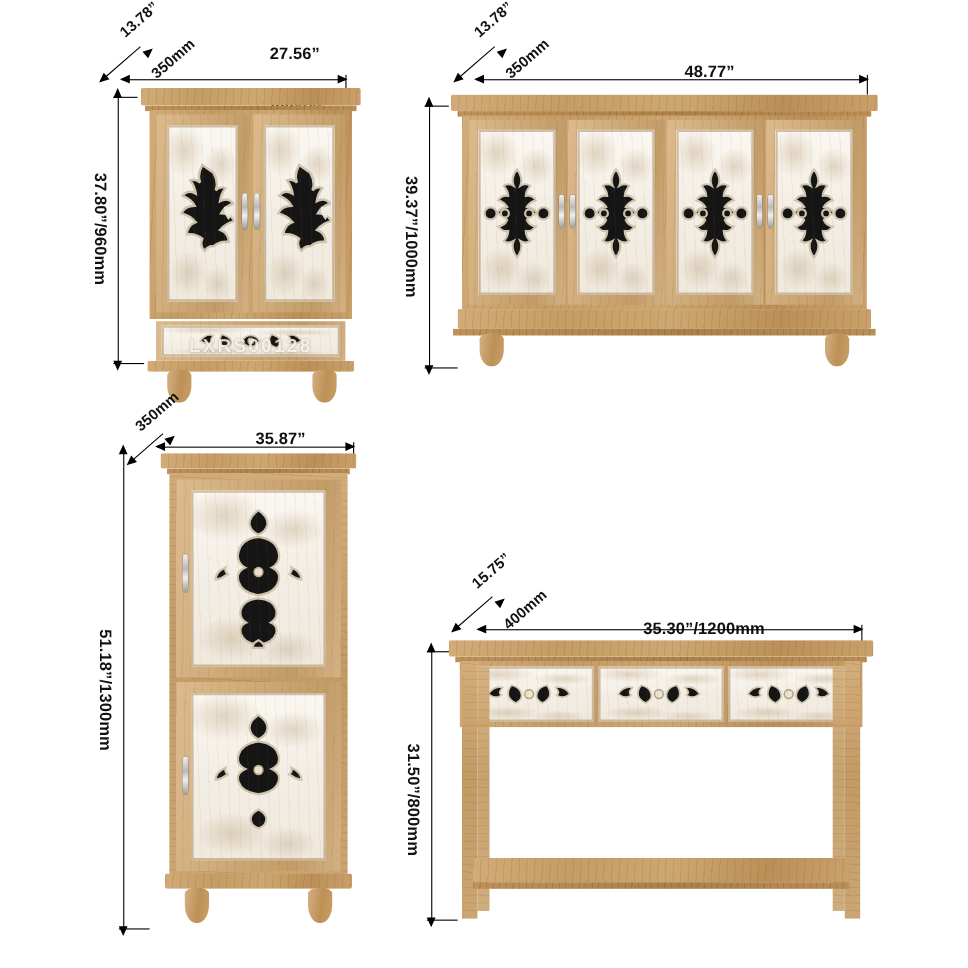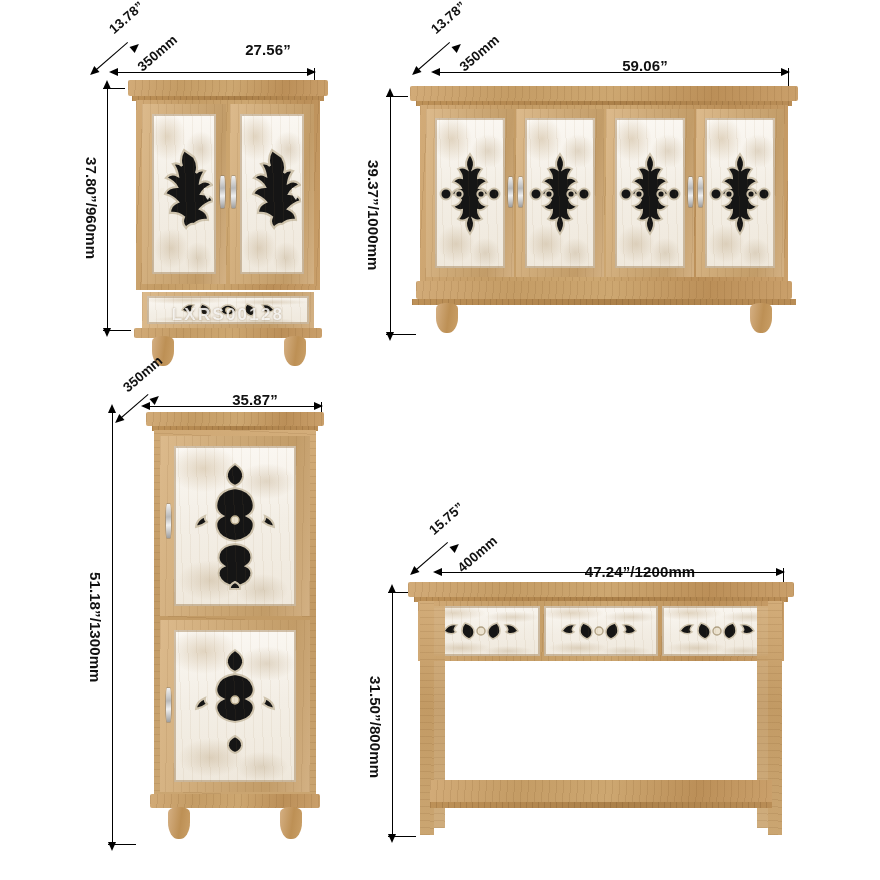--- a/index.html
+++ b/index.html
@@ -188,21 +188,21 @@
 
       <div class="wood abs" style="left:6px;top:248px;width:188px;height:10px;border-radius:2px;"></div>
       <div class="foot" style="left:24px;top:256px;width:22px;height:30px;"></div>
       <div class="foot" style="left:156px;top:256px;width:22px;height:30px;"></div>
     </div>
   </div>
 
   <div class="abs" style="left:340px;top:0;width:540px;height:350px;">
 
     <div class="dim w" style="left:170px;top:24px;width:270px;">
-      <div>59.06”</div>
+      <div>48.77”</div>
       <div>1500mm</div>
     </div>
     <div class="hline" style="left:93px;top:72px;width:355px;"></div>
     <div class="ah l" style="left:91px;top:67.5px;"></div>
     <div class="ah r" style="left:441px;top:67.5px;"></div>
     <div class="ext" style="left:448px;top:68px;height:18px;"></div>
 
     <div class="dim diag" style="left:38px;top:28px;width:120px;transform:rotate(-41deg);">
       <div>13.78”</div>
       <div>350mm</div>
@@ -383,21 +383,21 @@
 
       <div class="wood abs" style="left:10px;top:382px;width:170px;height:14px;border-radius:2px;"></div>
       <div class="foot" style="left:28px;top:395px;width:22px;height:32px;"></div>
       <div class="foot" style="left:140px;top:395px;width:22px;height:32px;"></div>
     </div>
   </div>
 
   <div class="abs" style="left:340px;top:500px;width:540px;height:380px;">
 
     <div class="dim w" style="left:160px;top:30px;width:280px;">
-      <div>47.24”/1200mm</div>
+      <div>35.30”/1200mm</div>
     </div>
     <div class="hline" style="left:95px;top:72px;width:348px;"></div>
     <div class="ah l" style="left:93px;top:67.5px;"></div>
     <div class="ah r" style="left:436px;top:67.5px;"></div>
     <div class="ext" style="left:443px;top:68px;height:18px;"></div>
 
     <div class="dim diag" style="left:36px;top:29px;width:120px;transform:rotate(-41deg);">
       <div>15.75”</div>
       <div>400mm</div>
     </div>

